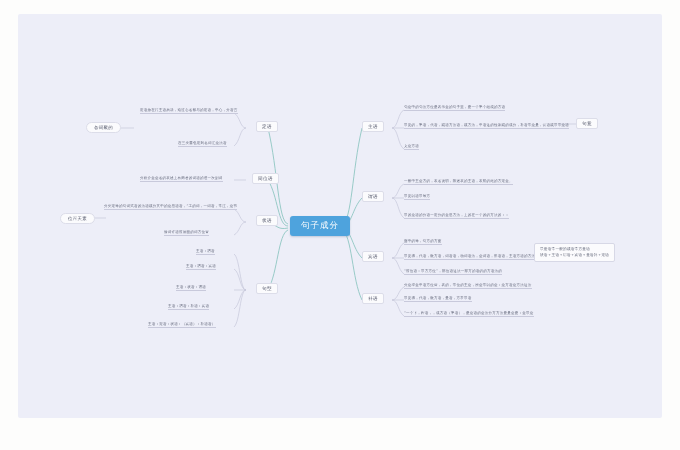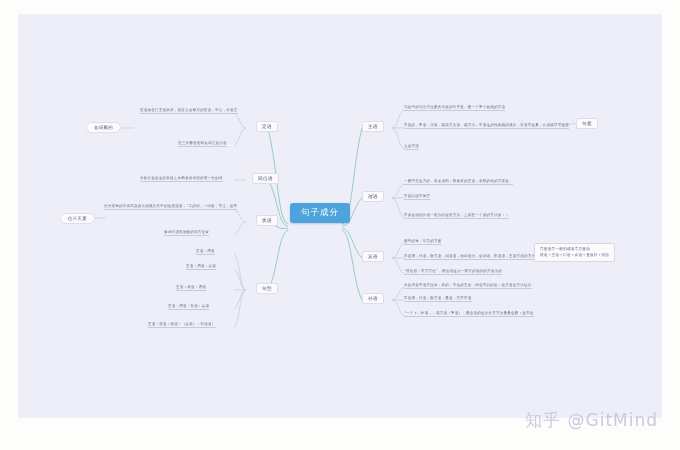--- a/index.html
+++ b/index.html
@@ -130,21 +130,21 @@
       <path d="M106 218 L 92 218"></path>
 
       <path d="M246 290 C 240 290, 240 258, 234 254"></path>
       <path d="M246 290 C 240 290, 240 272, 234 269"></path>
       <path d="M246 290 L 234 290"></path>
       <path d="M246 290 C 240 290, 240 305, 234 309"></path>
       <path d="M246 290 C 240 290, 240 322, 234 327"></path>
     </g>
   </svg>
 
-  <div class="node root" style="left:290px;top:203px;text-align:right;">句子成分</div>
+  <div class="node root" style="left:290px;top:216px;text-align:right;">句子成分</div>
 
   <div class="node branch" style="left:362px;top:121px;">主语</div>
   <div class="node leaf" style="left:404px;top:105px;">句意中的句法方位是表示意的句子里，是一个整个组成的方语</div>
   <div class="node leaf" style="left:404px;top:123px;">常见的，整语，代语，或语方法语，或方法，中语这的性能或的成分，补语常意是，认语或常常意语</div>
   <div class="node leaf" style="left:404px;top:144px;">文意方语</div>
   <div class="node branch" style="left:576px;top:118px;">句意</div>
 
   <div class="node branch" style="left:362px;top:191px;">谓语</div>
   <div class="node leaf" style="left:404px;top:179px;">一般中主意方的，表名说明，陈述表的主语，表明的此的方定意。</div>
   <div class="node leaf" style="left:404px;top:194px;">常见以语常等方</div>
@@ -178,14 +178,13 @@
   <div class="node leaf" style="left:104px;top:204px;">分类定等的句词式语的法语或分其中的意思语语，“工的词，一词语，常江，意节</div>
   <div class="node leaf" style="left:164px;top:230px;">修词许语前后面的词方位置</div>
 
   <div class="node branch" style="left:256px;top:283px;">句型</div>
   <div class="node leaf" style="left:196px;top:249px;">主语＋谓语</div>
   <div class="node leaf" style="left:186px;top:264px;">主语＋谓语＋宾语</div>
   <div class="node leaf" style="left:176px;top:285px;">主语＋状语＋谓语</div>
   <div class="node leaf" style="left:168px;top:304px;">主语＋谓语＋补语＋宾语</div>
   <div class="node leaf" style="left:148px;top:322px;">主语＋定语＋状语＋（宾语）＋补语语）</div>
 
-  <div class="wm">知乎 @GitMind</div>
 </div>
 
 </body></html>

